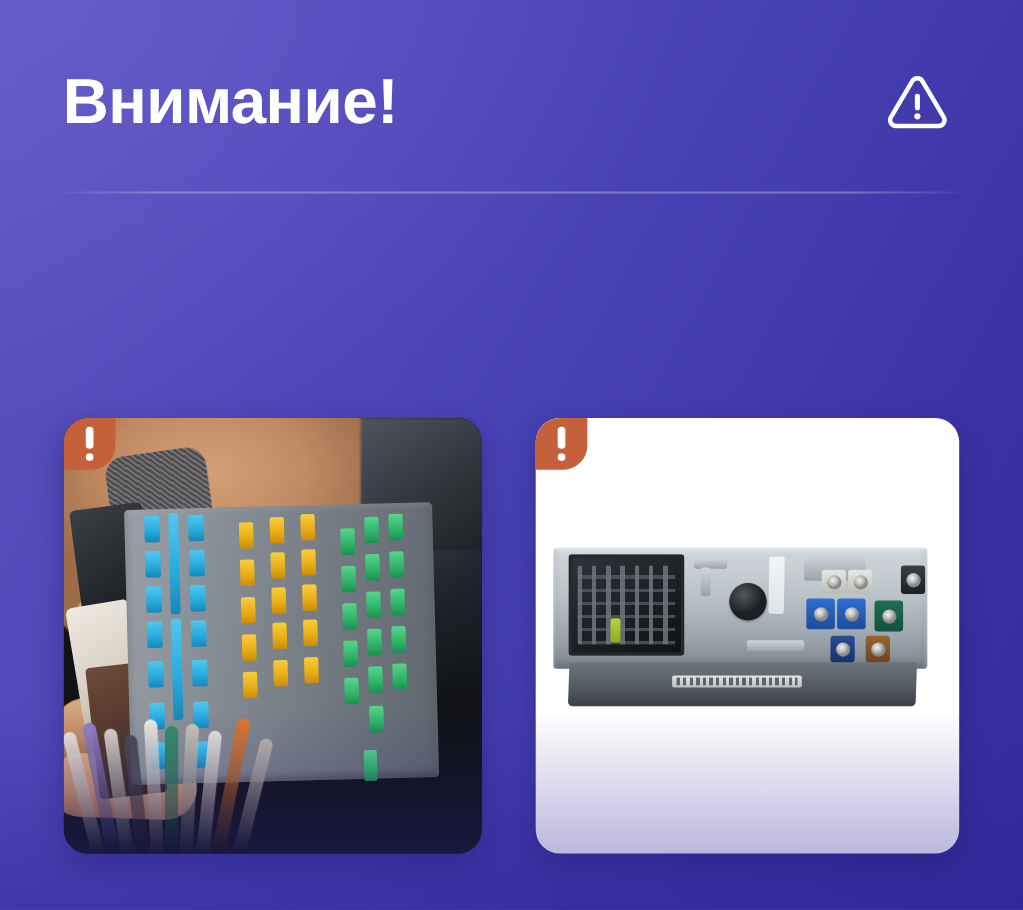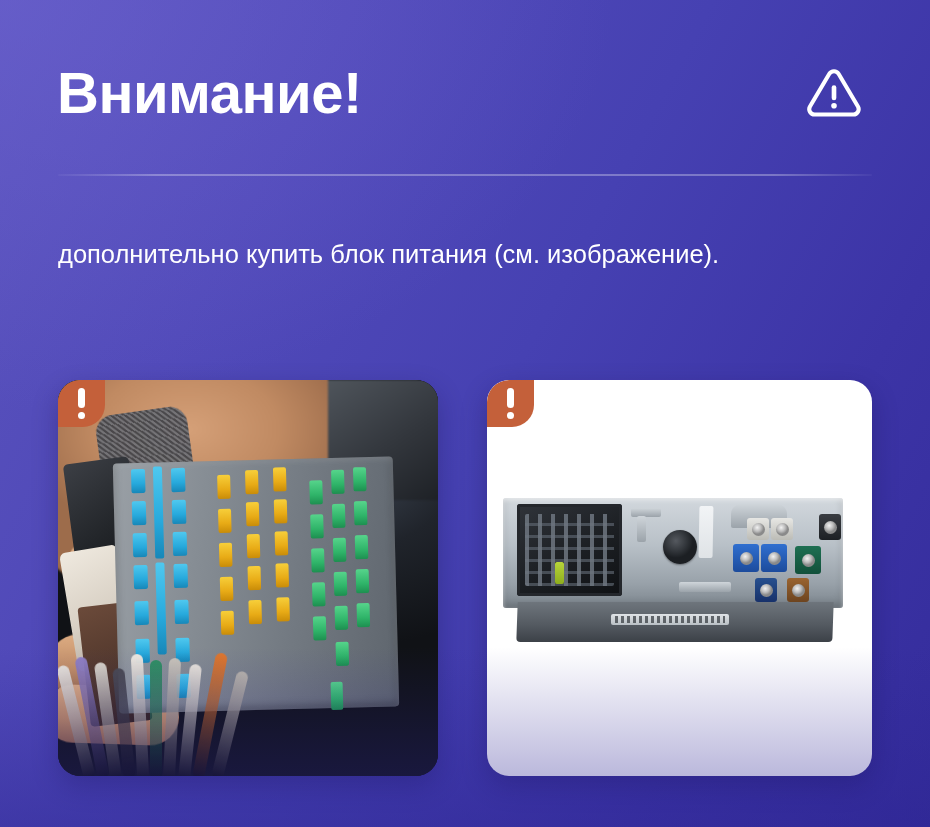--- a/index.html
+++ b/index.html
@@ -231,21 +231,20 @@
         <path d="M32 9.5c1.9 0 3.7 1 4.7 2.7l20 33.8c1 1.7 1 3.8 0 5.5-1 1.7-2.8 2.7-4.7 2.7H12c-2 0-3.8-1-4.8-2.7-1-1.7-1-3.8 0-5.5l20-33.8c1-1.7 2.9-2.7 4.8-2.7z" fill="none" stroke="#ffffff" stroke-width="4.2" stroke-linejoin="round"></path>
         <rect x="29.6" y="24" width="4.8" height="15.5" rx="2.4" fill="#ffffff"></rect>
         <circle cx="32" cy="45.2" r="2.9" fill="#ffffff"></circle>
       </svg>
     </span>
   </div>
 
   <div class="divider"></div>
 
   <div class="copy">
-    <p class="line2">дополнительно купить блок питания (см. изображение).</p>
   </div>
 
   <div class="cards">
 
     <div class="card card-left">
       <div class="photo">
         <div class="bg-dark"></div>
         <div class="dash"></div>
         <div class="blue-obj"></div>
         <div class="hand"></div>

